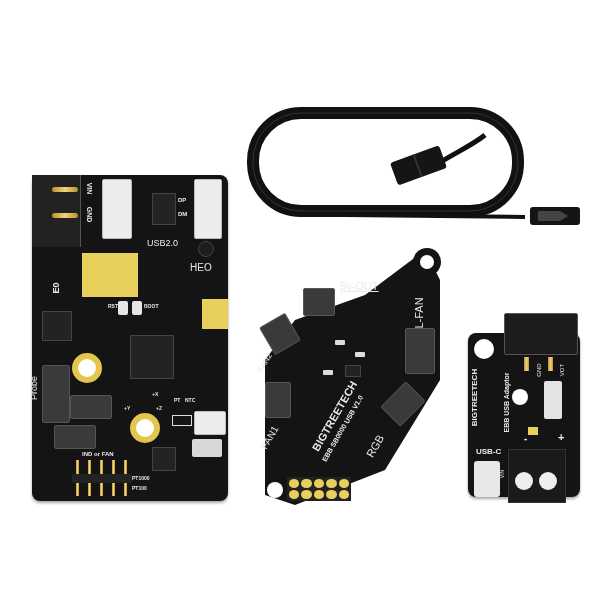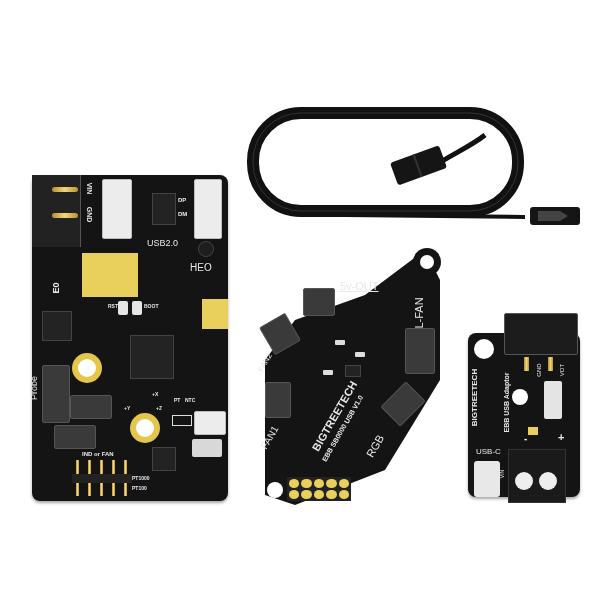--- a/index.html
+++ b/index.html
@@ -149,20 +149,20 @@
   <div class="abs pin" style="left:56px;top:24px;width:5px;height:14px;"></div>
   <div class="abs pin" style="left:80px;top:24px;width:5px;height:14px;"></div>
   <div class="abs silk" style="left:64px;top:34px;font-size:6px;font-weight:normal;transform:rotate(-90deg);">GND</div>
   <div class="abs silk" style="left:88px;top:34px;font-size:6px;font-weight:normal;transform:rotate(-90deg);">VOT</div>
   <div class="abs silk" style="left:-22px;top:60px;font-size:8px;transform:rotate(-90deg);">BIGTREETECH</div>
   <div class="abs silk" style="left:8px;top:66px;font-size:7px;transform:rotate(-90deg);">EBB USB Adaptor</div>
   <div class="abs" style="left:76px;top:48px;width:18px;height:38px;background:#e4e4e4;border-radius:2px;"></div>
   <div class="abs gold" style="left:60px;top:94px;width:10px;height:8px;"></div>
   <div class="abs silk" style="left:56px;top:100px;font-size:10px;">-</div>
   <div class="abs silk" style="left:90px;top:98px;font-size:11px;">+</div>
-  <div class="abs silk" style="left:8px;top:114px;font-size:8px;font-weight:normal;">USB-C</div>
+  <div class="abs silk" style="left:8px;top:114px;font-size:8px;font-weight:bold;">USB-C</div>
   <div class="abs" style="left:6px;top:128px;width:26px;height:36px;background:#e8e8e8;border-radius:3px;"></div>
   <div class="abs silk" style="left:30px;top:138px;font-size:5px;font-weight:normal;transform:rotate(-90deg);">VIN</div>
   <div class="abs" style="left:40px;top:116px;width:56px;height:52px;background:#1a1a1a;border:1px solid #333;">
     <div class="abs hole" style="left:6px;top:22px;width:18px;height:18px;background:#eee;"></div>
     <div class="abs hole" style="left:30px;top:22px;width:18px;height:18px;background:#eee;"></div>
   </div>
 </div>
 
 </body></html>

